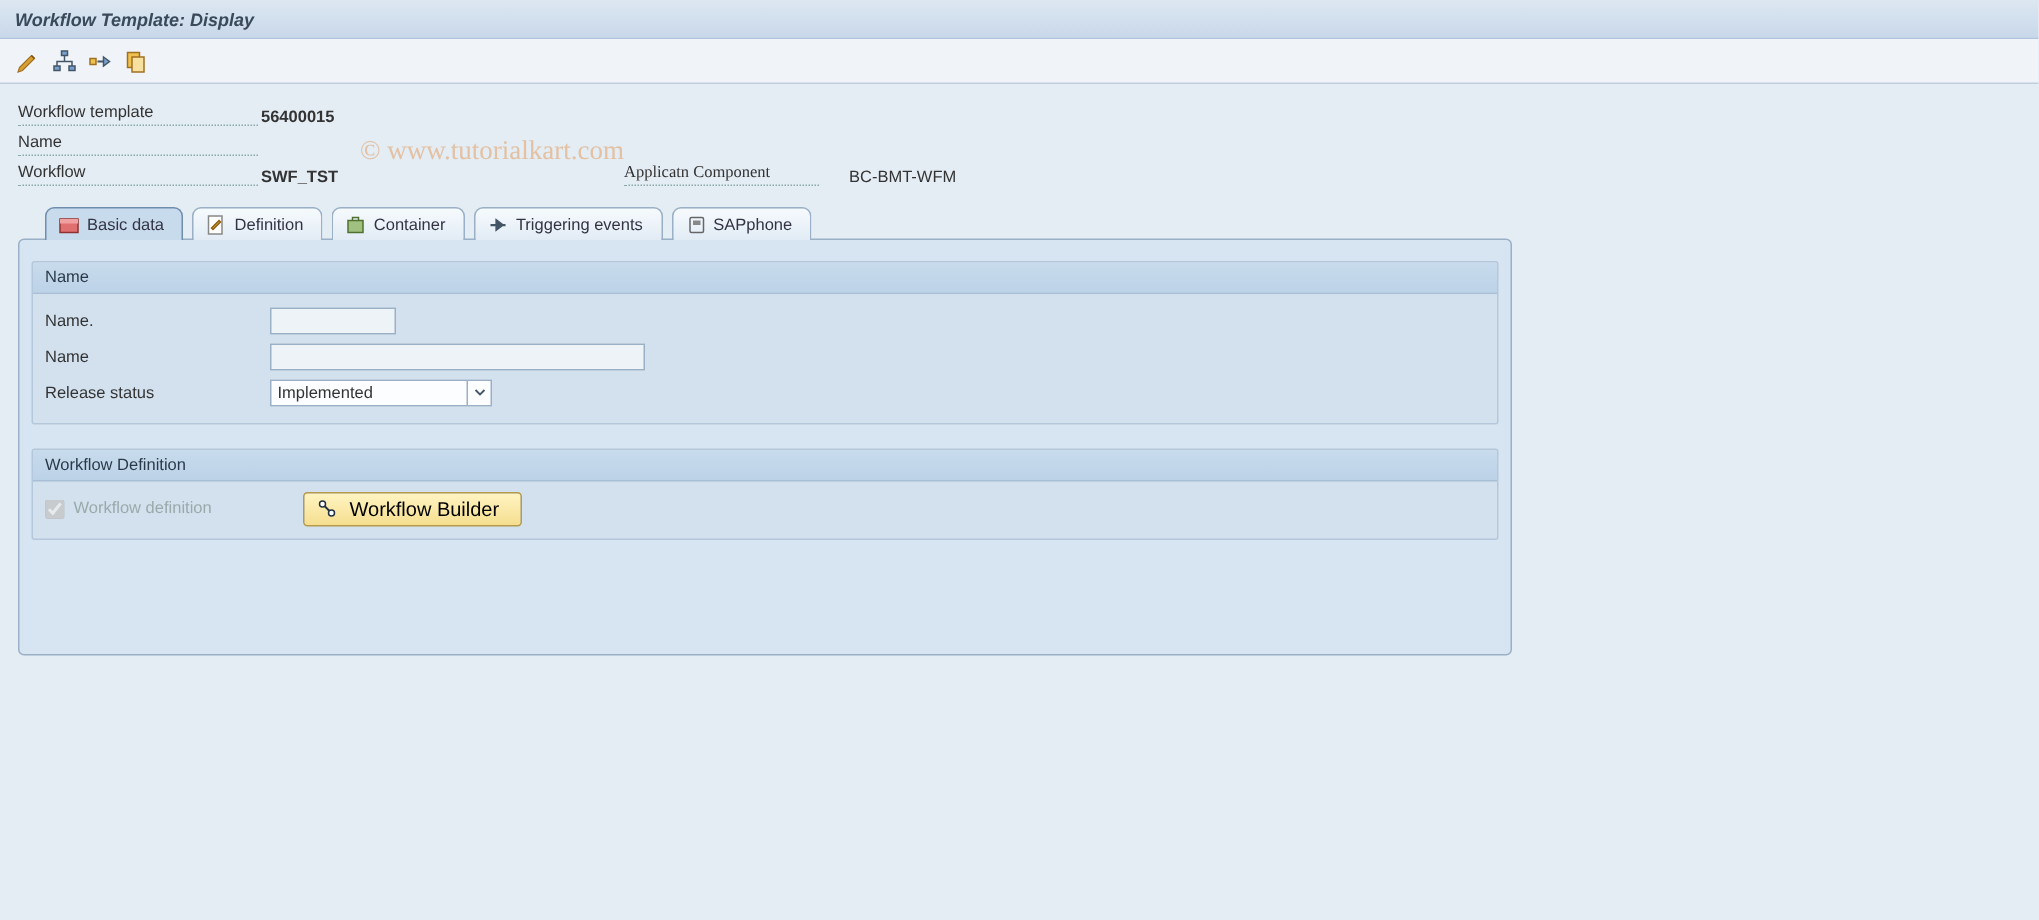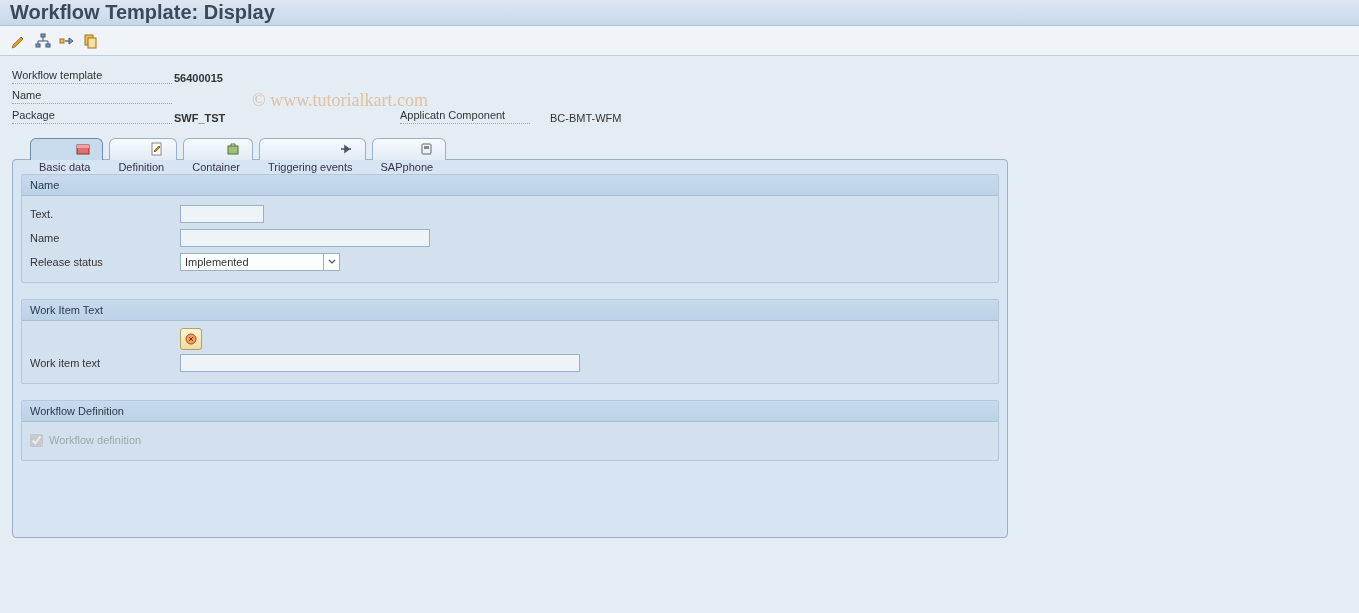--- a/index.html
+++ b/index.html
@@ -15,21 +15,22 @@
     }
     .title-bar {
       background: linear-gradient(#dde7f2, #c8d8ea);
       border-bottom: 1px solid #b0c4de;
       height: 26px;
       display: flex;
       align-items: center;
       padding: 0 10px;
     }
     .title-bar h1 {
-      font-size: 20px;
+      font-size: 12px;
+      font-style: italic;
       font-weight: bold;
       color: #3a4a5a;
     }
     .toolbar {
       background: #f0f4f9;
       border-bottom: 1px solid #c0cddc;
       height: 30px;
       display: flex;
       align-items: center;
       padding: 0 10px;
@@ -51,40 +52,39 @@
       height: 100%;
       overflow-y: scroll;
       background: #e4ecf4;
     }
     .header-fields {
       padding: 8px 12px 14px 12px;
     }
     .row { display: flex; align-items: flex-end; height: 20px; }
     .row .label { width: 160px; color: #333; border-bottom: 1px dotted #8aa; display:inline-block; height:16px; line-height:14px;}
     .row .value { width: 200px; padding-left: 2px; font-weight: bold; }
-    .row .label2 { width: 130px; border-bottom: 1px dotted #8aa; margin-left: 28px; display:inline-block;height:16px;line-height:14px;}
+    .row .label2 { width: 130px; border-bottom: 1px dotted #8aa; margin-left: 44px; display:inline-block;height:16px;line-height:14px;font-family:Liberation Serif, serif;}
     .row .value2 { padding-left: 20px; }
     .tabstrip {
       display: flex;
       padding-left: 30px;
       gap: 6px;
       position: relative;
       z-index: 2;
     }
     .tab {
       background: linear-gradient(#f6fafd, #e2ecf5);
       border: 1px solid #9ab0c6;
       border-bottom: none;
       border-radius: 6px 6px 0 0;
       padding: 3px 12px 3px 8px;
-      display: flex; align-items: flex-end; gap: 5px;
+      display: flex; align-items: center; gap: 5px;
       cursor: pointer;
       color: #334;
       height: 22px;
-      flex-direction: column;
     }
     .tab.active {
       background: #c7dbed;
       border-color: #6f8eae;
       font-weight: normal;
     }
     .tab .ticon { width: 14px; height: 14px; display:inline-flex; align-items:center; justify-content:center;}
     .tab-panel {
       margin: -1px 12px 12px 12px;
       background: #d7e4f1;
@@ -119,21 +119,21 @@
       height: 18px;
       padding: 1px 3px;
       font-size: 11px;
     }
     .txt-input.ro { background: #eef3f8; }
     .w-short { width: 84px; }
     .w-med { width: 250px; }
     .w-long { width: 400px; }
     .dropdown {
       position: relative;
-      width: 160px;
+      width: 148px;
       height: 18px;
       background: #fcfdfe;
       border: 1px solid #9ab0c6;
       display: flex; align-items:center;
       padding-left: 4px;
       cursor: pointer;
     }
     .dropdown .dd-arrow {
       position:absolute; right:0; top:0; bottom:0; width:16px;
       border-left:1px solid #9ab0c6;
@@ -155,21 +155,21 @@
       border: 1px solid #b59b4a;
       border-radius: 3px;
       padding: 3px 14px 3px 8px;
       display:inline-flex; align-items:center; gap:8px;
       cursor:pointer;
       margin-left: 12px;
     }
     .wf-btn .wicon { color:#234; display:flex;}
     .watermark {
       position: absolute;
-      top: 34px; left: 252px;
+      top: 34px; left: 240px;
       font-size: 18px;
       color: rgba(225,150,80,0.5);
       pointer-events: none;
       font-family: Georgia, serif;
     }
     ::-webkit-scrollbar { width: 16px; background:#e8eef6;}
     ::-webkit-scrollbar-thumb { background:#c4d4e6; border:1px solid #a8bcd2;}
     ::-webkit-scrollbar-button { background:#d8e2ee; height:16px; border:1px solid #a8bcd2;}
   </style>
 </head>
@@ -216,21 +216,21 @@
     <div class="header-fields">
       <div class="row">
         <span class="label">Workflow template</span>
         <span class="value">56400015</span>
       </div>
       <div class="row">
         <span class="label">Name</span>
         <span class="value"></span>
       </div>
       <div class="row">
-        <span class="label">Package</span>
+        <span class="label">Workflow</span>
         <span class="value">SWF_TST</span>
         <span class="label2">Applicatn Component</span>
         <span class="value2">BC-BMT-WFM</span>
       </div>
     </div>
 
     <div class="tabstrip">
       <div class="tab active">
         <span class="ticon">
             <svg viewBox="0 0 14 14">
@@ -276,67 +276,60 @@
         <span>SAPphone</span>
       </div>
     </div>
 
     <div class="tab-panel">
 
       <div class="groupbox">
         <div class="gb-title">Name</div>
         <div class="gb-body">
           <div class="form-row">
-            <span class="flabel">Text.</span>
+            <span class="flabel">Name.</span>
             <input class="txt-input ro w-short" readonly="" value="" style="">
           </div>
           <div class="form-row">
             <span class="flabel">Name</span>
             <input class="txt-input ro w-med" readonly="" value="" style="">
           </div>
           <div class="form-row">
             <span class="flabel">Release status</span>
             <div class="dropdown">
               <span>Implemented</span>
               <span class="dd-arrow">
                 <svg width="8" height="8" viewBox="0 0 8 8">
                     <path d="M1 2 l3 3 l3 -3" stroke="#456" fill="none" stroke-width="1.2"></path>
                   </svg>
               </span>
             </div>
           </div>
         </div>
       </div>
 
-      <div class="groupbox">
-        <div class="gb-title">Work Item Text</div>
-        <div class="gb-body">
-          <div class="form-row">
-            <button class="icon-btn">
-              <svg width="14" height="14" viewBox="0 0 14 14">
-                  <circle cx="7" cy="7" r="5" fill="#f0a060" stroke="#a05020"></circle>
-                  <path d="M5 5 l4 4 M9 5 l-4 4" stroke="#803010" stroke-width="1"></path>
-                </svg>
-            </button>
-          </div>
-          <div class="form-row">
-            <span class="flabel">Work item text</span>
-            <input class="txt-input ro w-long" readonly="" value="" style="">
-          </div>
-        </div>
-      </div>
 
       <div class="groupbox">
         <div class="gb-title">Workflow Definition</div>
         <div class="gb-body">
           <div class="form-row">
             <label style="display:flex;align-items:center;width:160px;">
               <input type="checkbox" class="chk" checked="" disabled="" style="">
               <span class="flabel disabled" style="width:auto">Workflow definition</span>
             </label>
+            <button class="wf-btn">
+              <span class="wicon">
+                <svg width="14" height="14" viewBox="0 0 14 14">
+                    <circle cx="4" cy="4" r="2" fill="#fff" stroke="#234"></circle>
+                    <circle cx="10" cy="10" r="2" fill="#fff" stroke="#234"></circle>
+                    <path d="M5.5 5.5 l3 3" stroke="#234" stroke-width="1.3"></path>
+                  </svg>
+              </span>
+              <span>Workflow Builder</span>
+            </button>
           </div>
         </div>
       </div>
 
     </div>
     <div style="height:10px"></div>
   </div>
 </div>
 
 </body></html>

